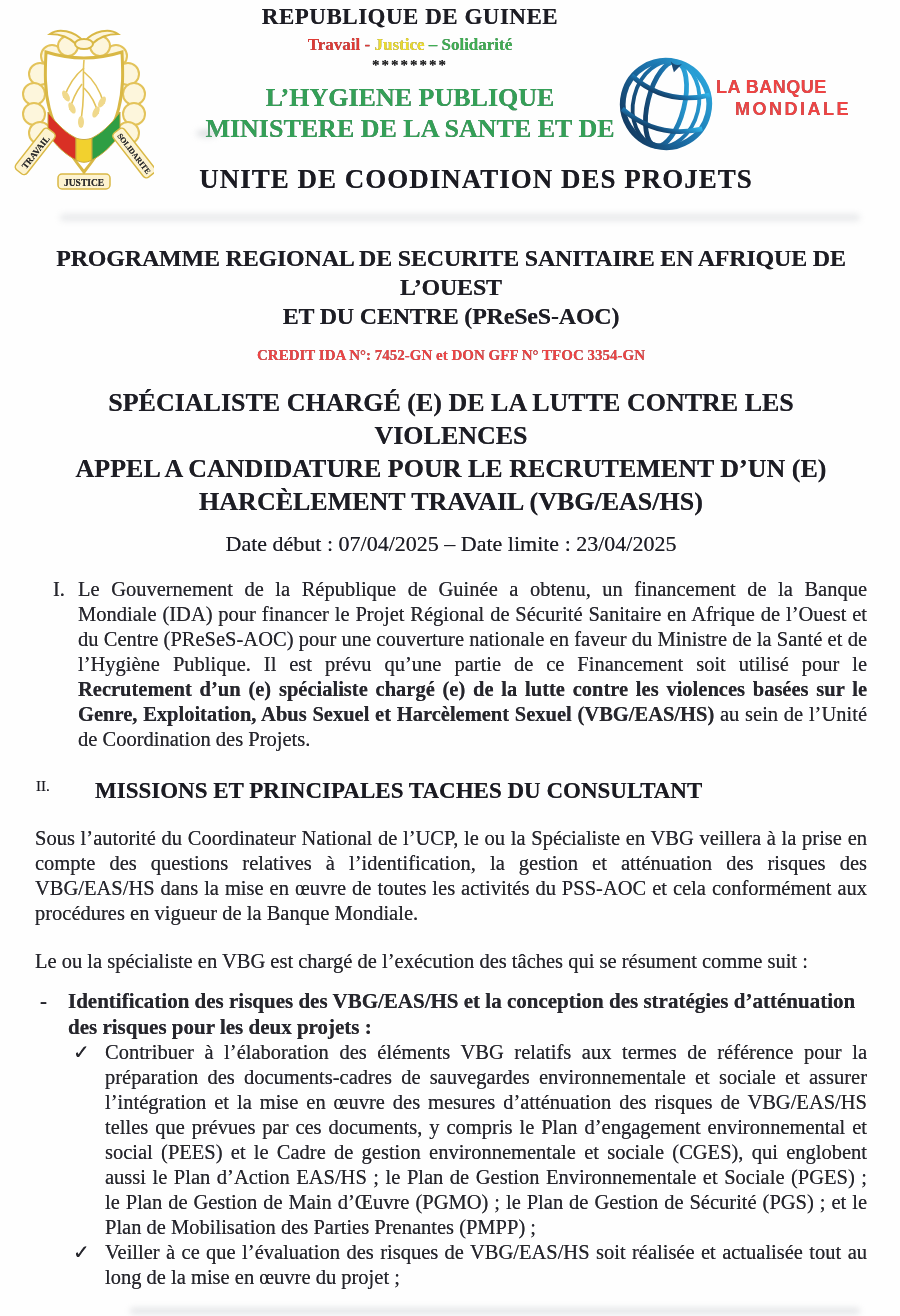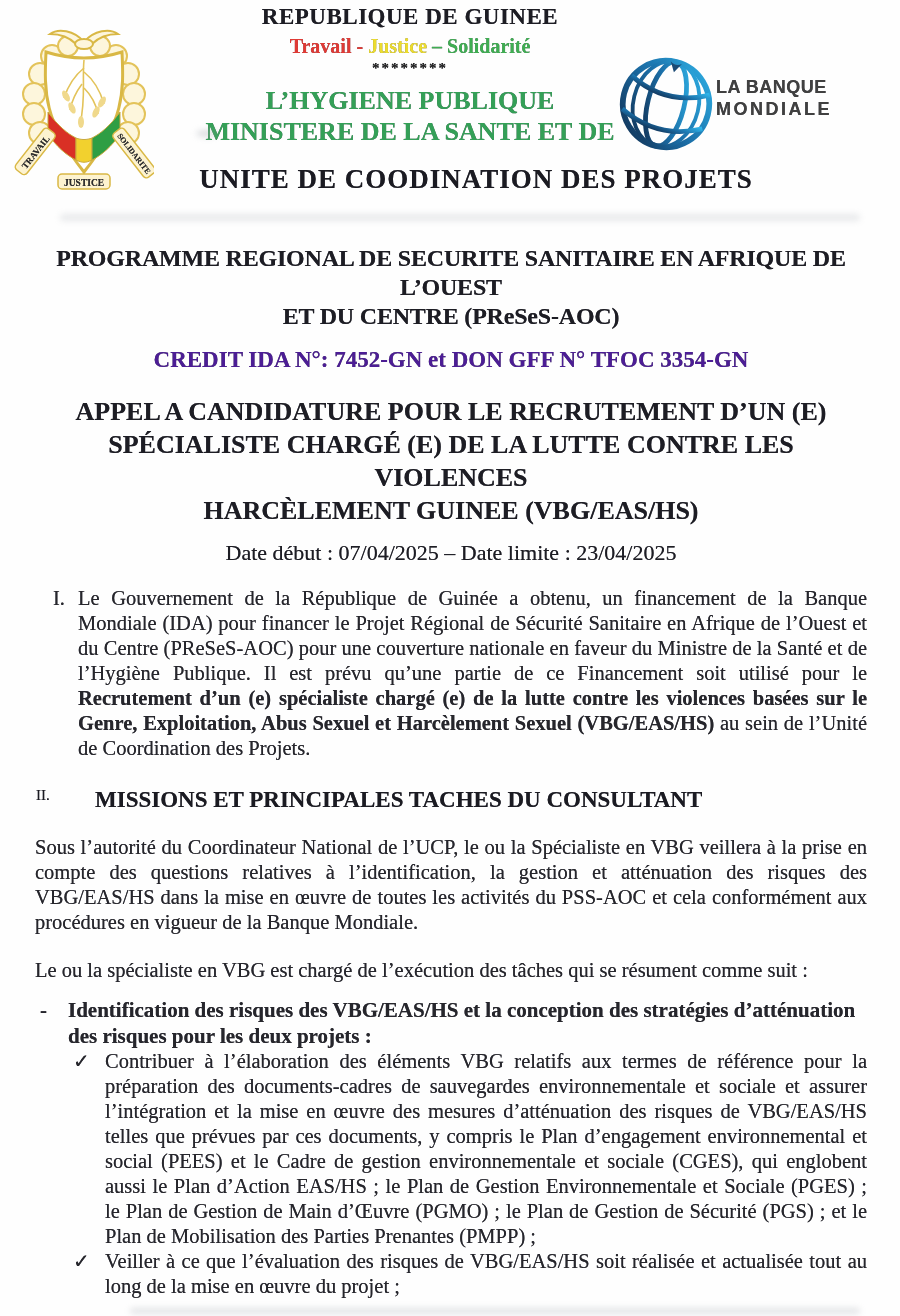--- a/index.html
+++ b/index.html
@@ -11,40 +11,40 @@
     overflow:hidden;
     font-family:"Liberation Serif","DejaVu Serif",serif;
     color:#26262c;
     text-shadow:0 0 0.6px rgba(35,35,45,0.75);
   }
   
   .header{position:relative;height:210px;}
   .coat{position:absolute;left:14px;top:20px;width:140px;height:182px;}
   .header-center{position:absolute;left:170px;top:4px;width:480px;text-align:center;}
   .republic{font-size:23px;font-weight:bold;letter-spacing:0.5px;color:#1d1d24;}
-  .motto{font-size:20px;font-weight:bold;margin-top:5px;}
+  .motto{font-size:17px;font-weight:bold;margin-top:5px;}
   .motto .m-red{color:#e03a35;}
   .motto .m-yellow{color:#ecdc2e;}
   .motto .m-green{color:#3fae52;}
   .stars{font-size:15px;font-weight:bold;letter-spacing:2px;color:#222;margin-top:2px;}
   .ministry{font-size:26px;font-weight:bold;color:#34a057;line-height:31px;margin-top:8px;}
   .wb{position:absolute;left:618px;top:48px;width:270px;height:120px;}
   .wb svg{position:absolute;left:0;top:0;}
   .wb-text{position:absolute;left:98px;top:28px;font-family:"Liberation Sans","DejaVu Sans",sans-serif;
-           font-weight:bold;color:#404040;line-height:22px;}
+           font-weight:bold;color:#ef4444;line-height:22px;}
   .wb-line1{font-size:18px;letter-spacing:0.5px;}
-  .wb-line2{font-size:18px;letter-spacing:2.5px;}
+  .wb-line2{font-size:18px;letter-spacing:2.5px;margin-left:19px;}
   .unite{position:absolute;left:0;top:164px;width:100%;text-align:center;padding-left:52px;box-sizing:border-box;
          font-size:27px;font-weight:bold;letter-spacing:1px;color:#1b1b22;}
   
   .content{position:relative;padding:0 33px 0 35px;}
   .center{text-align:center;}
   .b{font-weight:bold;}
   .program-title{margin-top:34px;font-size:24px;font-weight:bold;line-height:29px;color:#1d1d24;letter-spacing:-0.2px;}
-  .credit{margin-top:16px;font-size:23px;font-weight:bold;color:#4c1d95;}
+  .credit{margin-top:16px;font-size:15px;font-weight:bold;color:#ef4444;}
   .appel{margin-top:22px;font-size:26px;font-weight:bold;line-height:33px;color:#1d1d24;}
   .dates{margin-top:13px;font-size:22px;font-weight:normal;color:#1d1d24;}
   .para{font-size:20.5px;line-height:25px;text-align:justify;}
   .para-i{position:relative;margin-top:20px;padding-left:43px;}
   .num-marker{position:absolute;top:0;font-size:20.5px;}
   .marker-i{left:18px;}
   .sec2-head{position:relative;margin-top:26px;padding-left:60px;font-size:23px;font-weight:bold;color:#1b1b22;}
   .marker-ii{left:1px;font-size:15px;font-weight:normal;}
   .sec2-para{margin-top:22px;}
   .sec2-para2{margin-top:23px;text-align:left;}
@@ -176,23 +176,23 @@
   <div class="content">
 
     <div class="program-title center">
       <div>PROGRAMME REGIONAL DE SECURITE SANITAIRE EN AFRIQUE DE L’OUEST</div>
       <div>ET DU CENTRE (PReSeS-AOC)</div>
     </div>
 
     <div class="credit center">CREDIT IDA N°: 7452-GN et DON GFF N° TFOC 3354-GN</div>
 
     <div class="appel center">
+      <div>SPÉCIALISTE CHARGÉ (E) DE LA LUTTE CONTRE LES VIOLENCES</div>
       <div>APPEL A CANDIDATURE POUR LE RECRUTEMENT D’UN (E)</div>
-      <div>SPÉCIALISTE CHARGÉ (E) DE LA LUTTE CONTRE LES VIOLENCES</div>
-      <div>HARCÈLEMENT GUINEE (VBG/EAS/HS)</div>
+      <div>HARCÈLEMENT TRAVAIL (VBG/EAS/HS)</div>
     </div>
 
     <div class="dates center">Date début : 07/04/2025 – Date limite : 23/04/2025</div>
 
     <div class="para para-i">
       <span class="num-marker marker-i">I.</span>
       <span>Le Gouvernement de la République de Guinée a obtenu, un financement de la Banque Mondiale (IDA) pour financer le Projet Régional de Sécurité Sanitaire en Afrique de l’Ouest et du Centre (PReSeS-AOC) pour une couverture nationale en faveur du Ministre de la Santé et de l’Hygiène Publique.  Il est prévu qu’une partie de ce Financement soit utilisé pour le </span><span class="b">Recrutement d’un (e) spécialiste chargé (e) de la lutte contre les violences basées sur le Genre, Exploitation, Abus Sexuel et Harcèlement Sexuel (VBG/EAS/HS)</span><span> au sein de l’Unité de Coordination des Projets.</span>
     </div>
 
     <div class="sec2-head">

